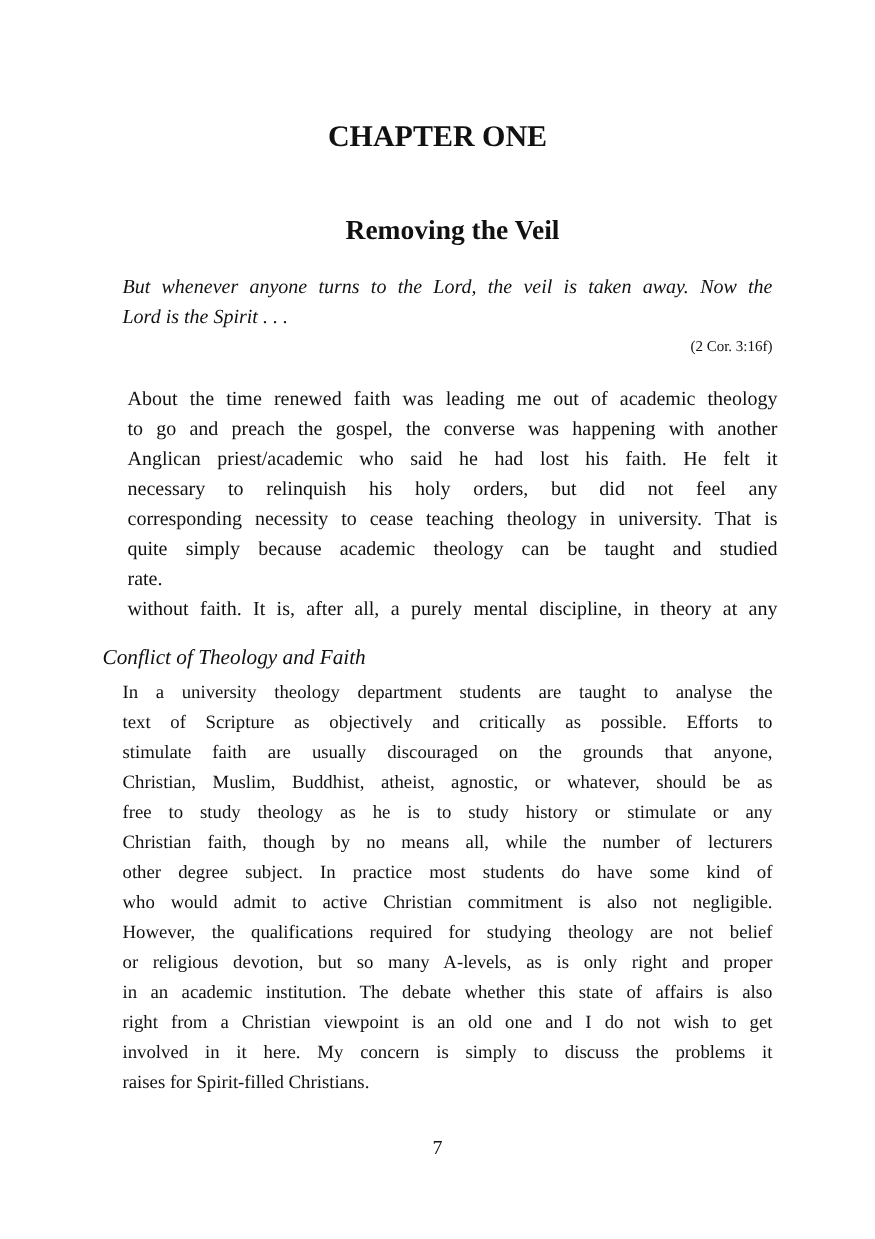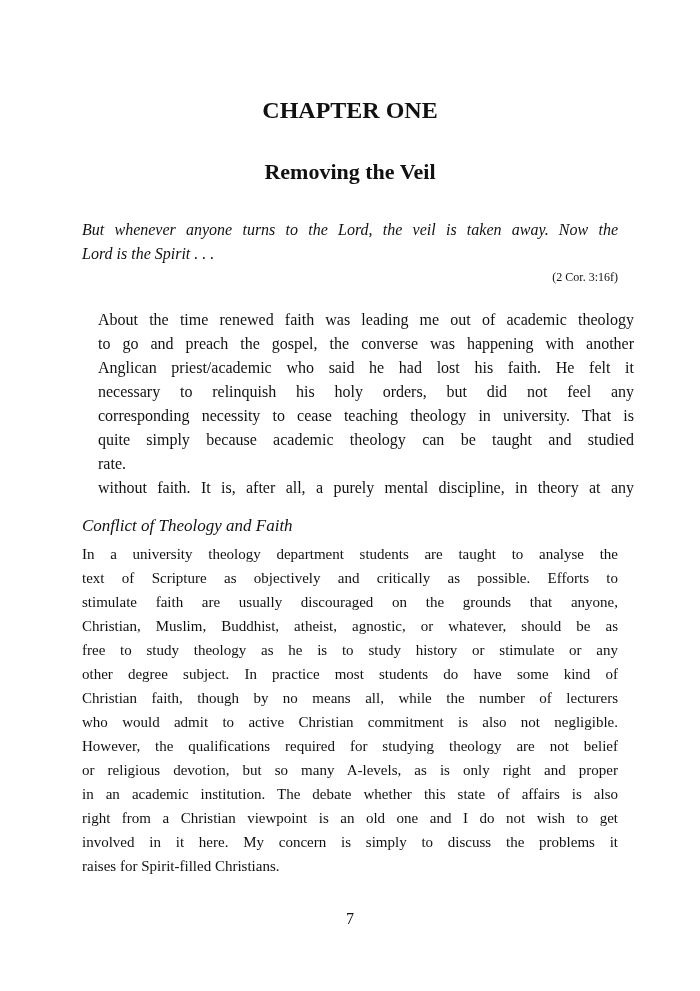--- a/index.html
+++ b/index.html
@@ -36,53 +36,54 @@
     }
     .chapter-subtitle {
       position: absolute;
       top: 157px;
       left: 0;
       width: 536px;
       text-align: center;
       font-weight: bold;
       font-size: 22px;
       line-height: 30px;
-      margin: 0;
+      margin: 12px;
     }
     .epigraph {
       position: absolute;
       top: 218px;
       left: 0;
       width: 536px;
       font-style: italic;
       font-size: 16px;
       line-height: 24px;
     }
     .line {
       display: block;
       white-space: nowrap;
       text-align: justify;
       text-align-last: justify;
       height: 24px;
+      margin-left: 16px;
     }
     .line.last {
       text-align-last: left;
     }
     .citation {
       position: absolute;
       top: 265px;
       right: 0;
       font-size: 12px;
       line-height: 24px;
       text-align: right;
     }
     .para1 {
       position: absolute;
       top: 308px;
-      left: 16px;
+      left: 4px;
       width: 536px;
       font-size: 16px;
       line-height: 24px;
     }
     .section-heading {
       position: absolute;
       top: 513px;
       left: 0;
       font-style: italic;
       font-size: 17px;
@@ -136,22 +137,22 @@
   </div>
 
   <h3 class="section-heading">Conflict of Theology and Faith</h3>
 
   <div class="para2">
     <span class="line">In a university theology department students are taught to analyse the</span>
     <span class="line">text of Scripture as objectively and critically as possible. Efforts to</span>
     <span class="line">stimulate faith are usually discouraged on the grounds that anyone,</span>
     <span class="line">Christian, Muslim, Buddhist, atheist, agnostic, or whatever, should be as</span>
     <span class="line">free to study theology as he is to study history or stimulate or any</span>
+    <span class="line">Christian faith, though by no means all, while the number of lecturers</span>
     <span class="line">other degree subject. In practice most students do have some kind of</span>
-    <span class="line">Christian faith, though by no means all, while the number of lecturers</span>
     <span class="line">who would admit to active Christian commitment is also not negligible.</span>
     <span class="line">However, the qualifications required for studying theology are not belief</span>
     <span class="line">or religious devotion, but so many A-levels, as is only right and proper</span>
     <span class="line">in an academic institution. The debate whether this state of affairs is also</span>
     <span class="line">right from a Christian viewpoint is an old one and I do not wish to get</span>
     <span class="line">involved in it here. My concern is simply to discuss the problems it</span>
     <span class="line last">raises for Spirit-filled Christians.</span>
   </div>
 
   <div class="page-number">7</div>

